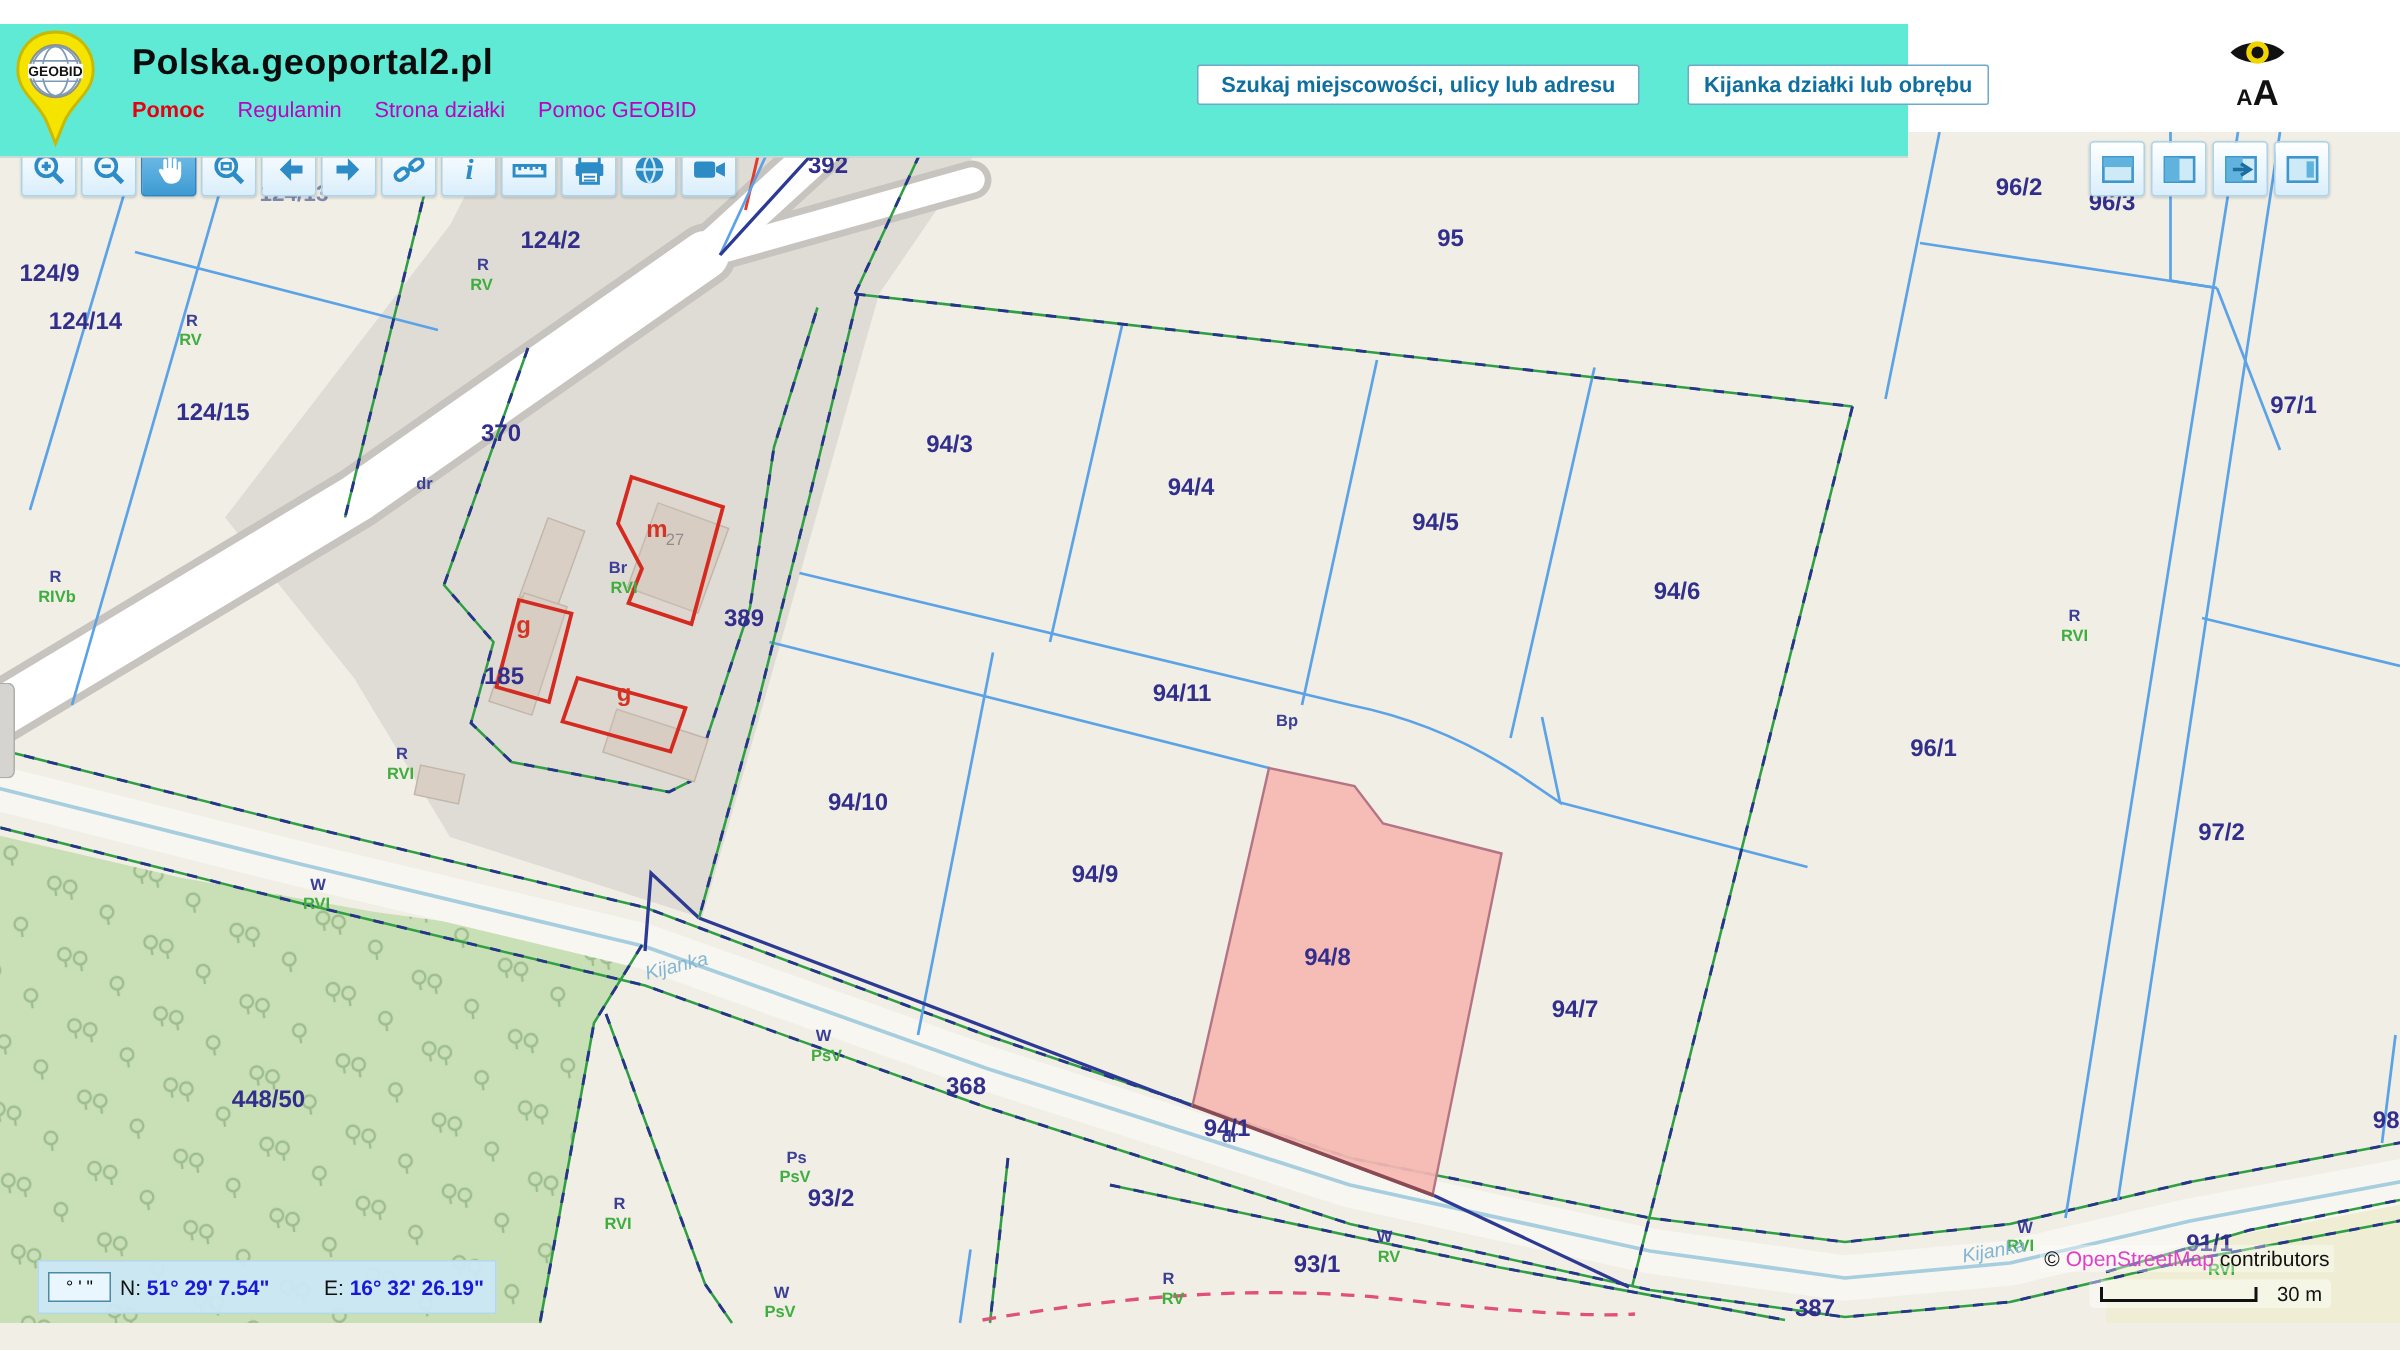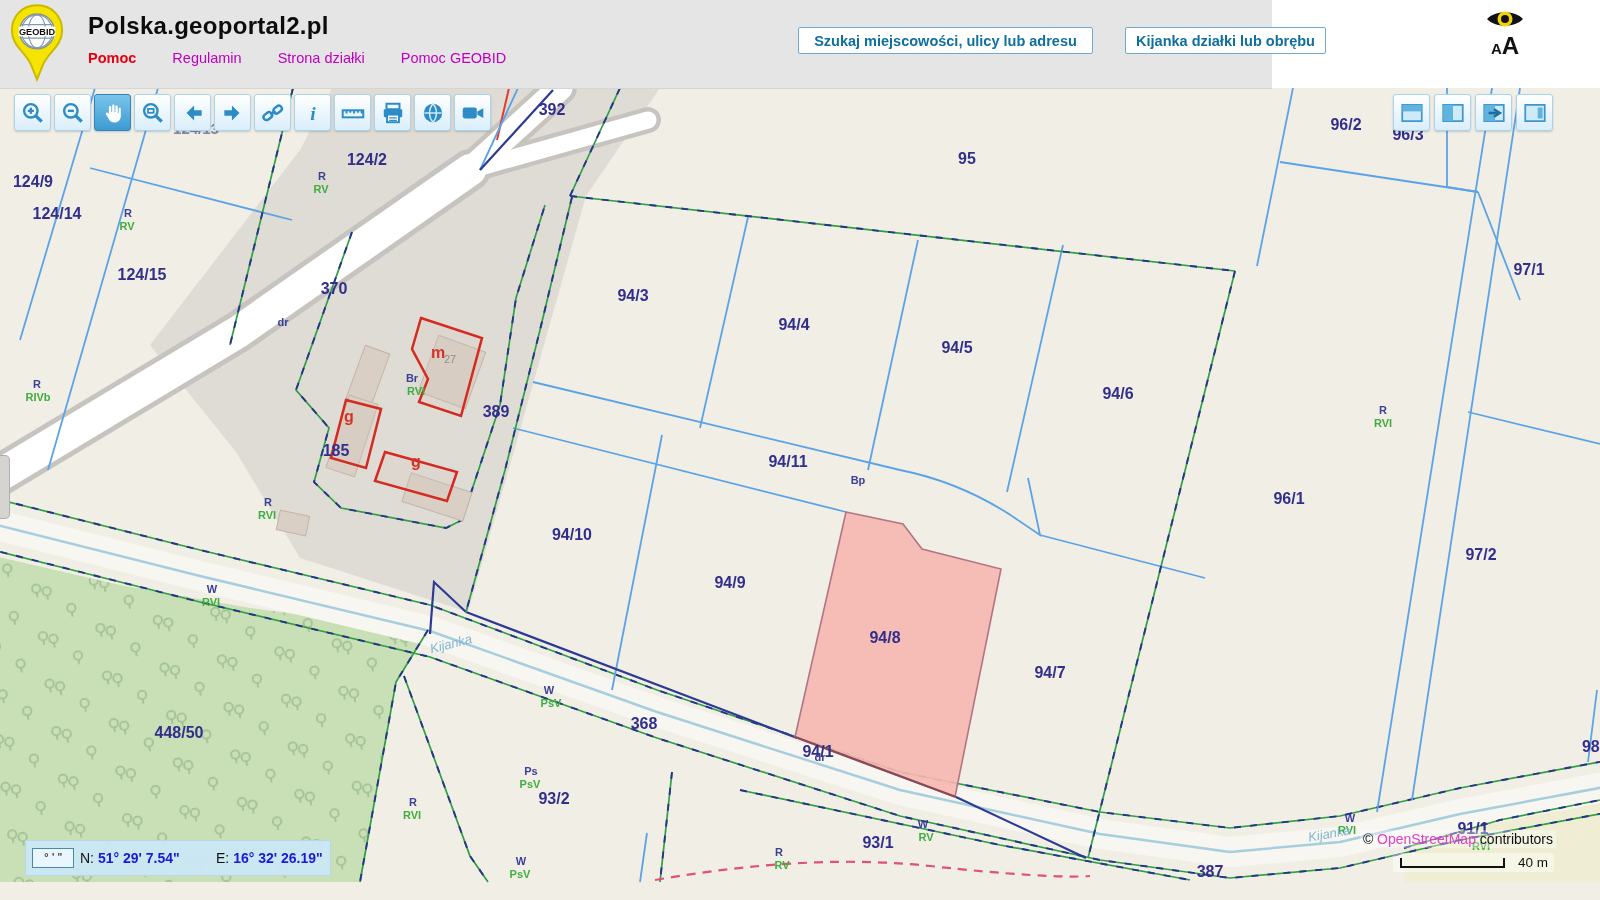--- a/index.html
+++ b/index.html
@@ -1,22 +1,22 @@
 <!DOCTYPE html>
 <html><head>
 <meta charset="utf-8">
 <style>
   html,body{margin:0;padding:0;width:1600px;height:900px;overflow:hidden;background:#fff;
     font-family:"Liberation Sans",sans-serif;}
   
-  .header{position:absolute;left:0;top:0;width:1272px;height:88px;background:#e5e5e5;
+  .header{position:absolute;left:0;top:16px;width:1272px;height:88px;background:#5eead4;
     border-bottom:1px solid #d5d5d5;z-index:30;}
   .logo{position:absolute;left:8px;top:3px;width:58px;height:80px;}
   .title{position:absolute;left:88px;top:12px;font-size:24px;font-weight:bold;color:#0c0c0c;letter-spacing:.3px;}
-  .nav{position:absolute;left:88px;top:50px;display:flex;gap:36px;font-size:14.5px;}
+  .nav{position:absolute;left:88px;top:50px;display:flex;gap:22px;font-size:14.5px;}
   .nav span{cursor:pointer;}
   .nav .pomoc{color:#e60012;font-weight:bold;}
   .nav .mag{color:#bf00bf;}
   .sbtn{position:absolute;top:27px;height:27px;background:#fff;border:1px solid #6fabc9;border-radius:2px;
     color:#0f6f9e;font-weight:bold;font-size:14.5px;display:flex;align-items:center;justify-content:center;cursor:pointer;
     font-family:"Liberation Sans",sans-serif;}
   .sbtn1{left:798px;width:295px;}
   .sbtn2{left:1125px;width:201px;}
   .access{position:absolute;left:1482px;top:6px;width:46px;text-align:center;}
   .aa{font-weight:bold;color:#111;line-height:20px;cursor:pointer;}
@@ -419,17 +419,17 @@
   
   <div class="attr">
     <span>©</span>
     <span class="osm">OpenStreetMap</span>
     <span>contributors</span>
   </div>
   <div class="scale">
     <svg width="110" height="14" viewBox="0 0 110 14">
       <path d="M2,2 V12 M2,11 H105 M105,2 V12" stroke="#111" stroke-width="2" fill="none"></path>
     </svg>
-    <span>40 m</span>
+    <span>30 m</span>
   </div>
 
   <div class="edgetab"></div>
 </div>
 
 </body></html>

